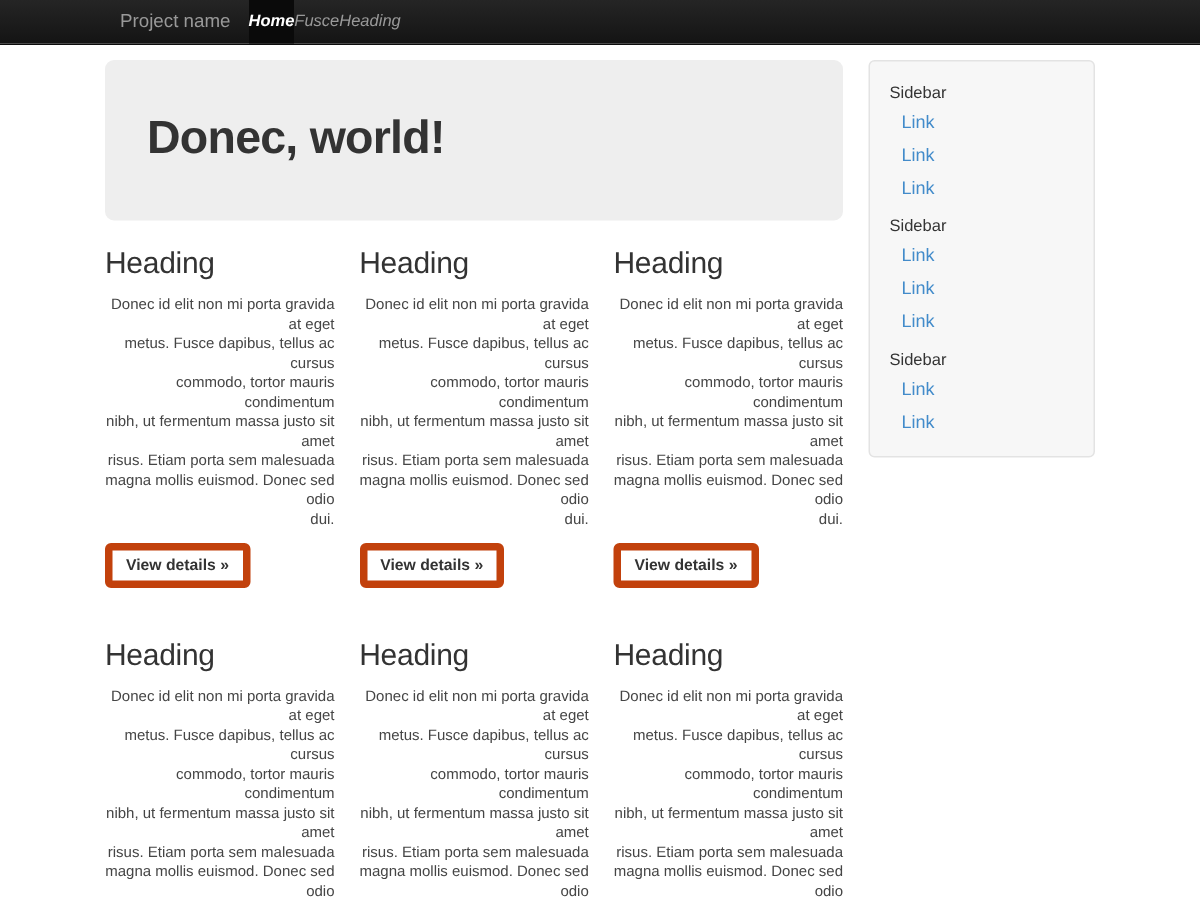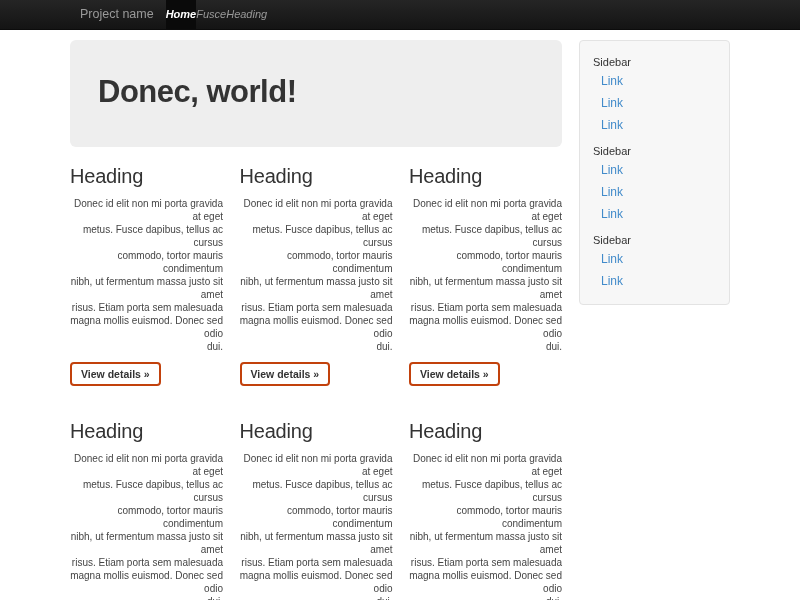--- a/index.html
+++ b/index.html
@@ -65,21 +65,21 @@
     font-size: 20px; font-weight: normal; color: #333333;
     margin: 18px 0 9px; letter-spacing: -0.2px;
   }
   .card p {
     font-size: 10px; line-height: 13px; color: #454545;
     margin: 0 0 9px; white-space: pre-line; text-align: right;
   }
   .btn {
     font-family: inherit;
     font-size: 10.5px; font-weight: 600; color: #333333;
-    background: #ffffff; border: 2px solid #c2410c;
+    background: #ffffff; border: 5px solid #c2410c;
     border-radius: 4px; padding: 4px 9px; cursor: pointer;
   }
 
   
   .sidebar {
     width: 151px; margin-top: 10px;
     background: #f7f7f7;
     border: 1px solid #e3e3e3;
     border-radius: 4px;
     padding: 6px 0 12px;

